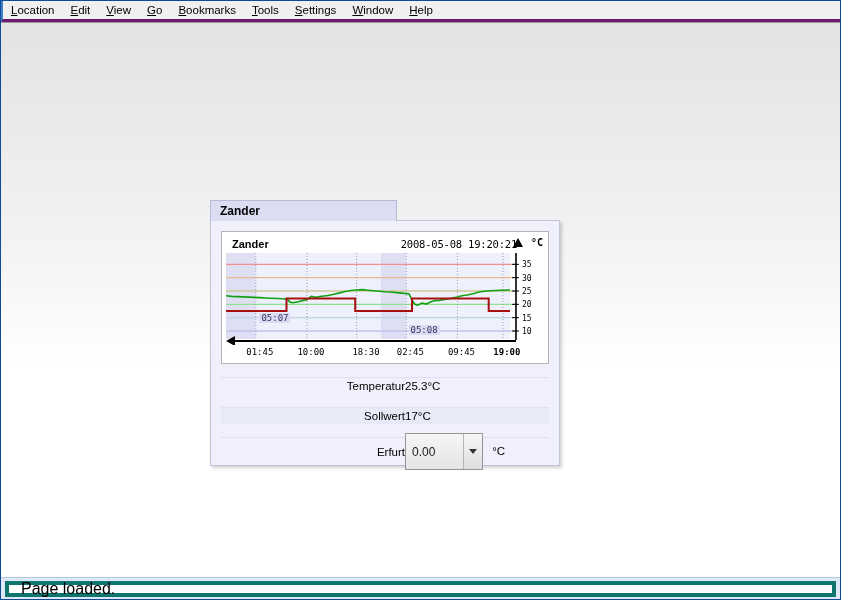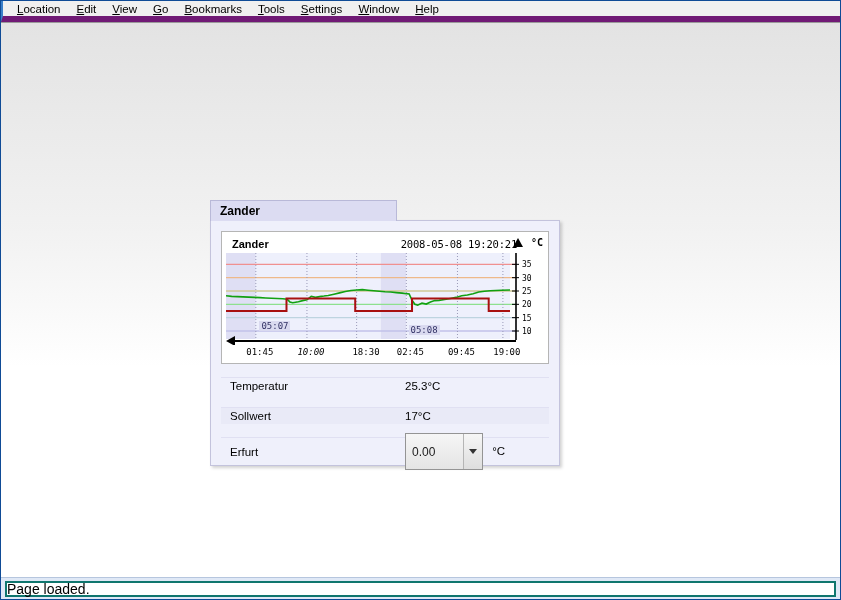--- a/index.html
+++ b/index.html
@@ -99,42 +99,42 @@
   .tbtn-max .gl i {
     display: block; width: 9px; height: 8px;
     border: 2px solid #fff; margin: 2px auto 0;
   }
 
   
   #menubar {
     flex: 0 0 21px;
     height: 21px;
     background: #f0f0f0;
-    border-bottom: 6px solid #701a75;
-    display: flex;
-    align-items: center;
-    padding-left: 6px;
+    border-bottom: 3px solid #701a75;
+    display: flex;
+    align-items: center;
     border-left: 2px solid #3a7fc9;
   }
   .menu-item {
     font-size: 11.5px;
     color: #000;
     padding: 2px 8px;
     white-space: nowrap;
     cursor: default;
   }
   .menu-item u { text-decoration: underline; }
 
   
   #page {
     flex: 1 1 auto;
     background: linear-gradient(to bottom, #e3e3e3 0%, #f2f2f2 38%, #ffffff 62%, #ffffff 100%);
     position: relative;
     overflow: hidden;
     border-top: 1px solid #9a9a9a;
+    text-align: right;
   }
 
   
   #card {
     position: absolute;
     left: 209px; top: 177px;
     width: 350px;
   }
   #card-tab {
     width: 187px;
@@ -293,25 +293,25 @@
     background: #dfe8f6;
     display: flex;
     align-items: center;
     padding: 0 4px;
     border-top: 1px solid #b6c6de;
   }
   #status-field {
     flex: 1 1 auto;
     height: 16px;
     background: #ffffff;
-    border: 2px solid #0f766e;
-    display: flex;
-    align-items: center;
-    padding-left: 0;
-    font-size: 14px;
+    border: 4px solid #0f766e;
+    display: flex;
+    align-items: center;
+    padding-left: 12px;
+    font-size: 16px;
     color: #000;
   }
 </style>
 </head>
 <body>
 
 <div id="window">
 
 
   <div id="menubar">
@@ -374,31 +374,31 @@
                 <text x="296" y="41" font-size="8" font-family="DejaVu Sans Mono, monospace" fill="#000">25</text>
                 <line x1="286" y1="51.33333333333333" x2="293" y2="51.33333333333333" stroke="#000" stroke-width="1"></line>
                 <text x="296" y="54.33333333333333" font-size="8" font-family="DejaVu Sans Mono, monospace" fill="#000">20</text>
                 <line x1="286" y1="64.66666666666667" x2="293" y2="64.66666666666667" stroke="#000" stroke-width="1"></line>
                 <text x="296" y="67.66666666666667" font-size="8" font-family="DejaVu Sans Mono, monospace" fill="#000">15</text>
                 <line x1="286" y1="78" x2="293" y2="78" stroke="#000" stroke-width="1"></line>
                 <text x="296" y="81" font-size="8" font-family="DejaVu Sans Mono, monospace" fill="#000">10</text>
                 <line x1="2" y1="88" x2="290" y2="88" stroke="#000" stroke-width="1.8"></line>
                 <polygon points="0,88 9,83 9,93" fill="#000"></polygon>
               </svg>
-          <div class="daymark" style="left: 33.4px; top: 68px;">05:07</div>
+          <div class="daymark" style="left: 33.4px; top: 60px;">05:07</div>
               <div class="daymark" style="left: 182.5px; top: 72px;">05:08</div>
             </div>
 
           <div id="xaxis-row">
               <div class="xtick" style="left: 33.82px;">01:45</div>
-              <div class="xtick" style="left: 84.94px; font-style: italic;">10:00</div>
+              <div class="xtick" style="left: 84.94px;">10:00</div>
               <div class="xtick" style="left: 140px;">18:30</div>
               <div class="xtick" style="left: 184.34px;">02:45</div>
               <div class="xtick" style="left: 235.46px;">09:45</div>
-              <div class="xtick" style="left: 280.9px;">19:00</div>
+              <div class="xtick" style="left: 280.9px; font-weight: bold;">19:00</div>
             </div>
 
         </div>
 
         <div id="rows">
           <div class="row">
             <span class="row-label">Temperatur</span>
             <span class="row-value">25.3°C</span>
           </div>
           <div class="row alt">

